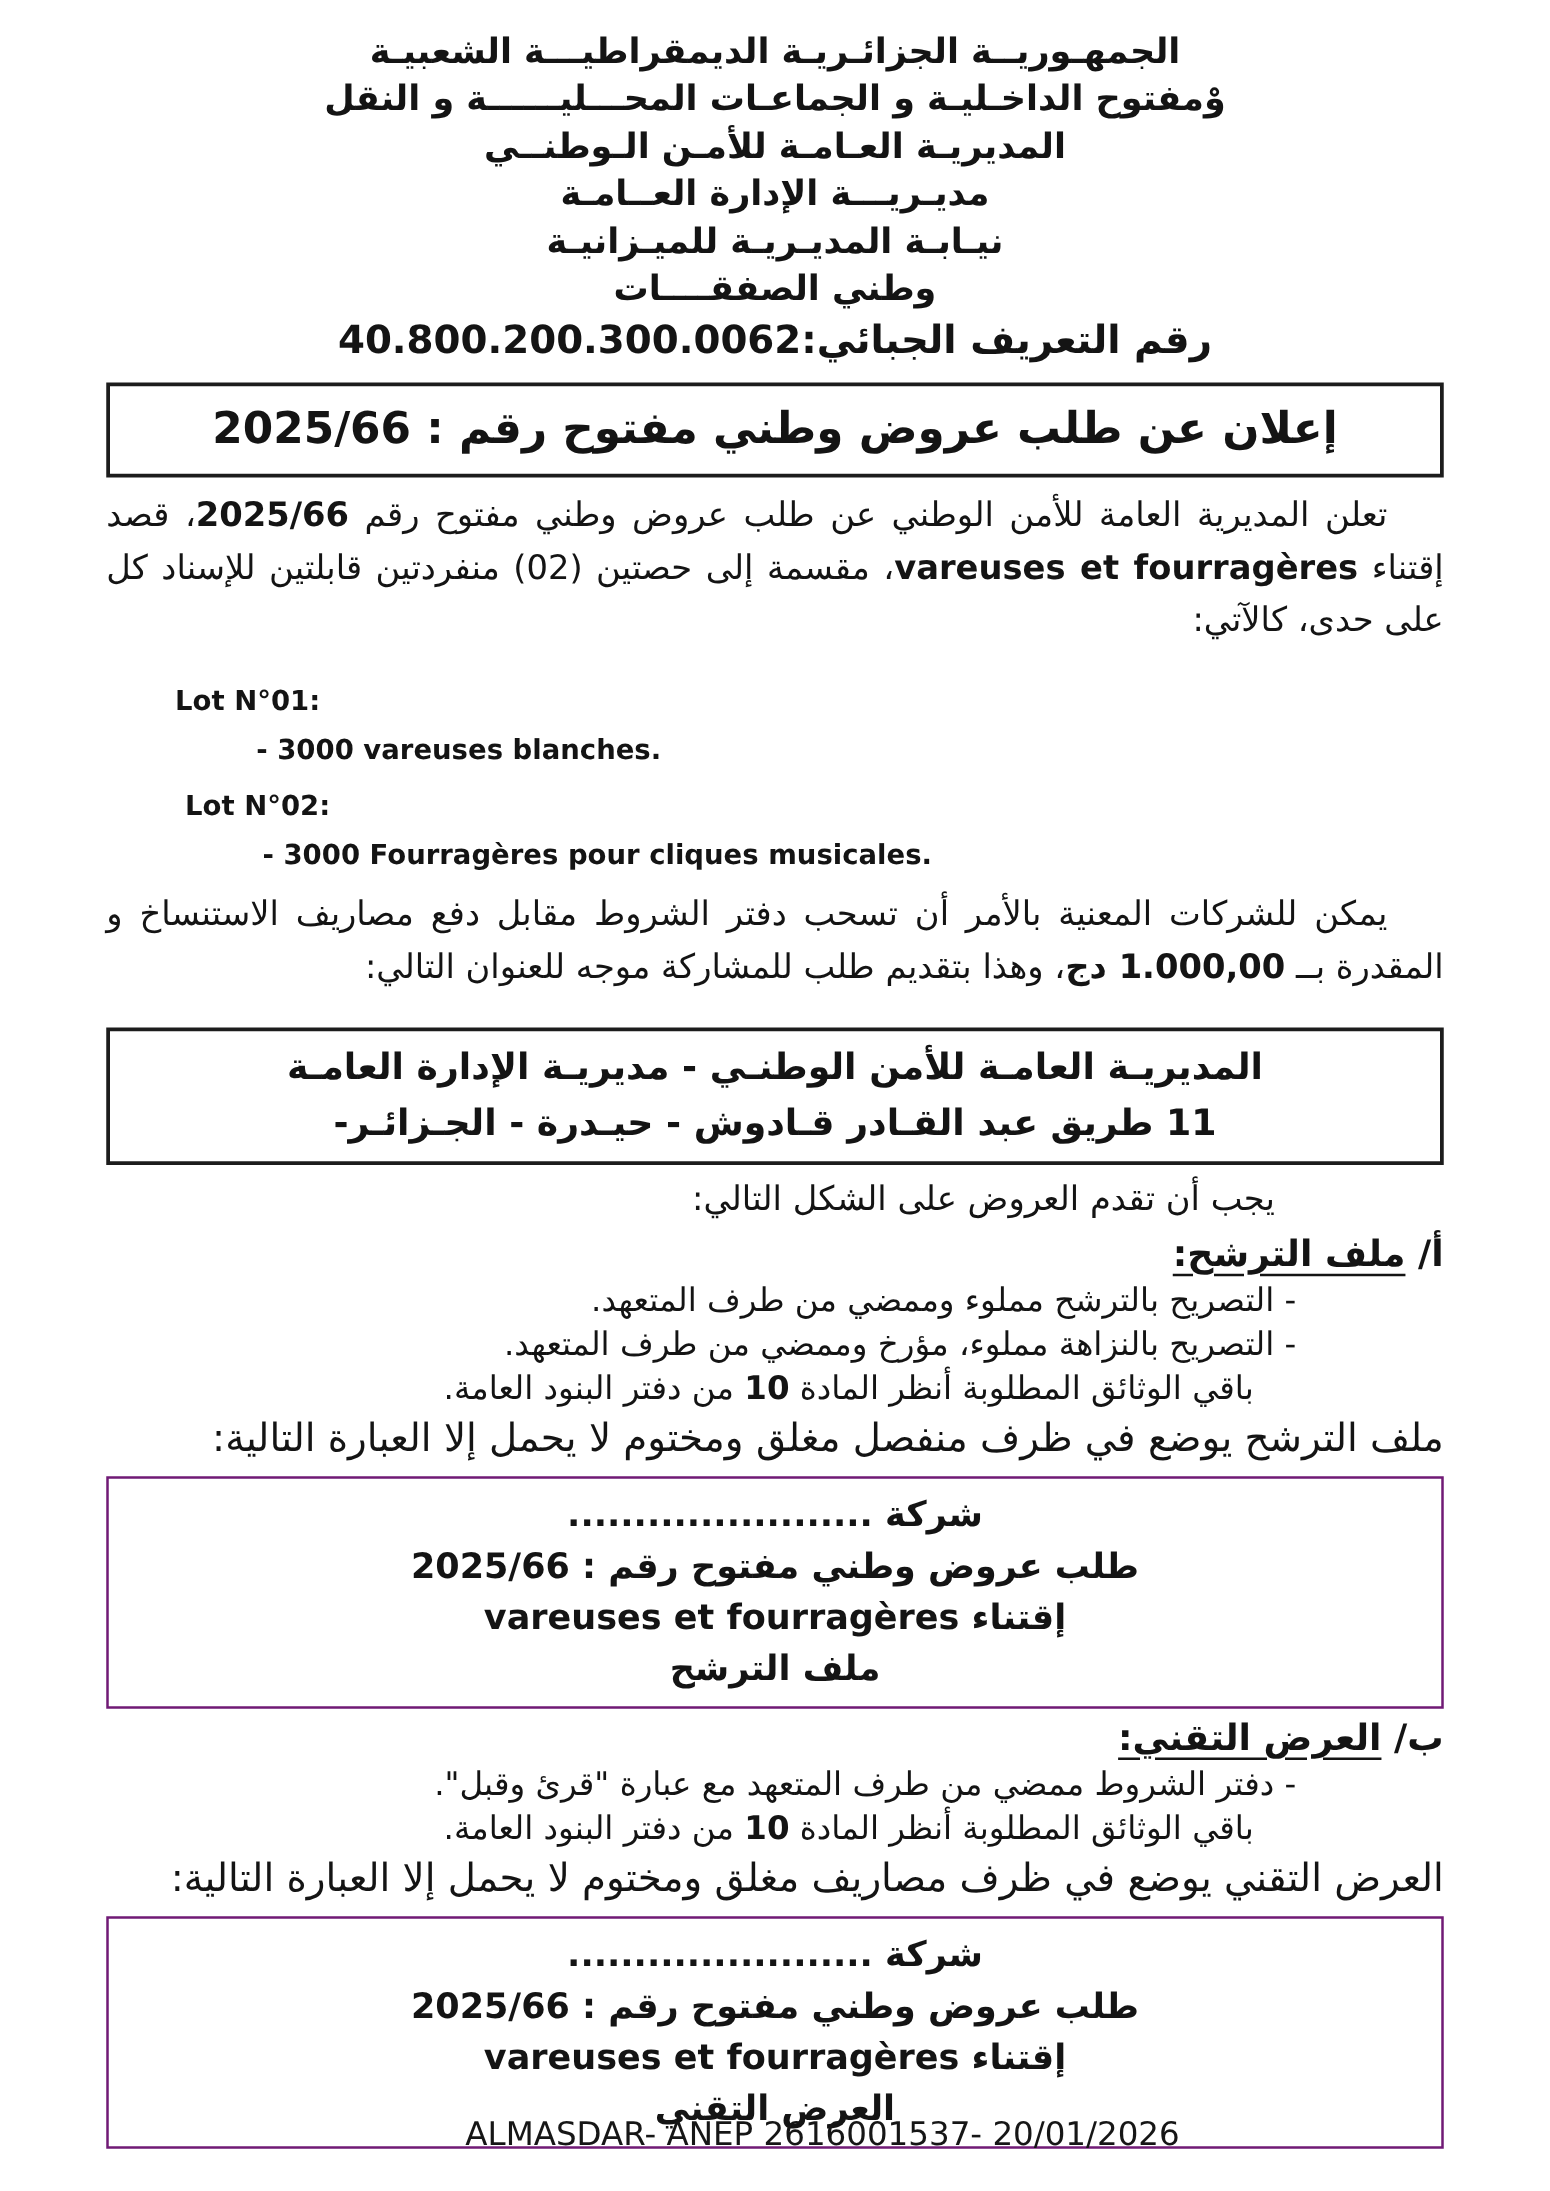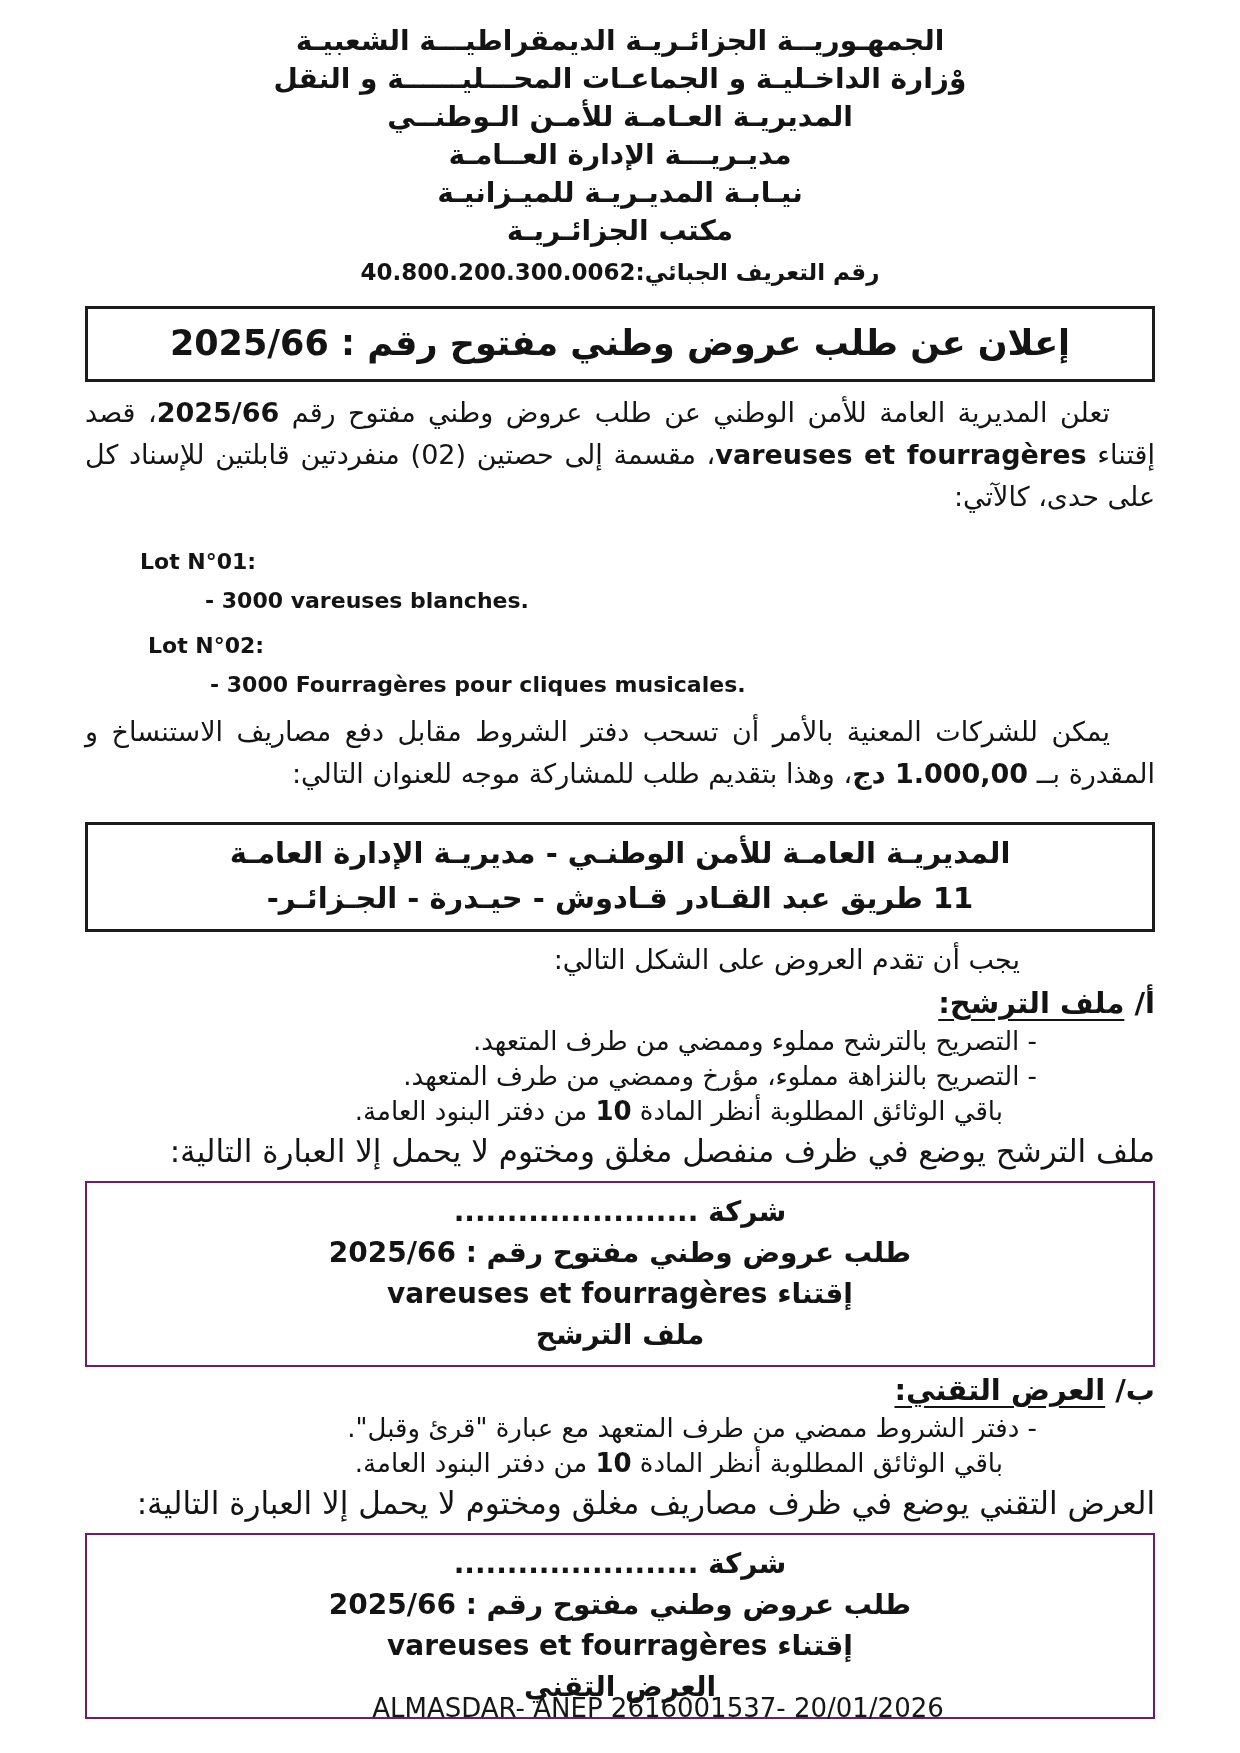--- a/index.html
+++ b/index.html
@@ -11,21 +11,21 @@
     color:#141414;
     font-family:"DejaVu Sans","Liberation Sans",sans-serif;
     direction:rtl;
     overflow:hidden;
     box-sizing:border-box;
     padding:22px 85px 0 85px;
   }
   
   .gov-header{text-align:center;font-weight:700;font-size:28px;line-height:38px;}
   .gov-header .hline{white-space:nowrap;}
-  .tax-line{font-size:23px;line-height:40px;font-weight:700;margin-top:2px;}
+  .tax-line{font-size:31px;line-height:40px;font-weight:700;margin-top:2px;}
   
   .title-box{
     margin-top:14px;
     border:3px solid #1c1c1c;
     text-align:center;
     font-weight:700;
     font-size:35px;
     line-height:48px;
     padding:10px 14px 12px 14px;
   }
@@ -82,25 +82,25 @@
     transform:translateX(38px);
   }
 </style>
 </head>
 <body>
 
 <div class="page">
 
   <div class="gov-header">
     <div class="hline">الجمهـوريــة الجزائـريـة الديمقراطيـــة الشعبيـة</div>
-    <div class="hline">وْزارة الداخـليـة و الجماعـات المحـــليــــــة و النقل</div>
+    <div class="hline">وْمفتوح الداخـليـة و الجماعـات المحـــليــــــة و النقل</div>
     <div class="hline">المديريـة العـامـة للأمـن الـوطنــي</div>
     <div class="hline">مديـريـــة الإدارة العــامـة</div>
     <div class="hline">نيـابـة المديـريـة للميـزانيـة</div>
-    <div class="hline">مكتب الجزائـريـة</div>
+    <div class="hline">وطني الصفقــــات</div>
     <div class="tax-line"><span>رقم التعريف الجبائي:</span><span>40.800.200.300.0062</span></div>
   </div>
 
   <div class="title-box">
     <span>إعلان عن طلب عروض وطني مفتوح رقم : 2025/66</span>
   </div>
 
   <p class="para"><span>تعلن المديرية العامة للأمن الوطني عن طلب عروض وطني مفتوح رقم </span><span class="num">2025/66</span><span>، قصد إقتناء </span><span class="b">vareuses et fourragères</span><span>، مقسمة إلى حصتين (02) منفردتين قابلتين للإسناد كل على حدى، كالآتي:</span></p>
 
   <div class="lots">

